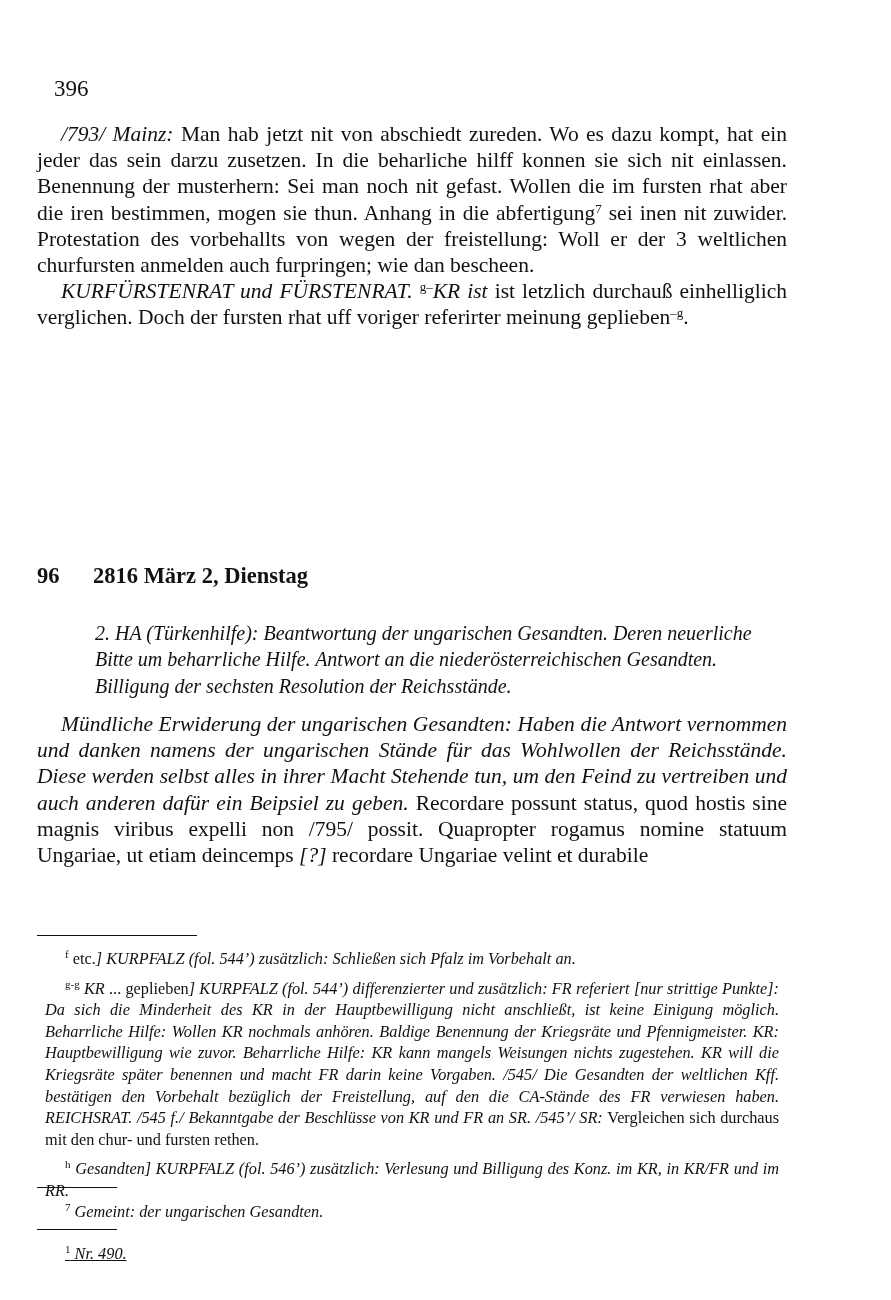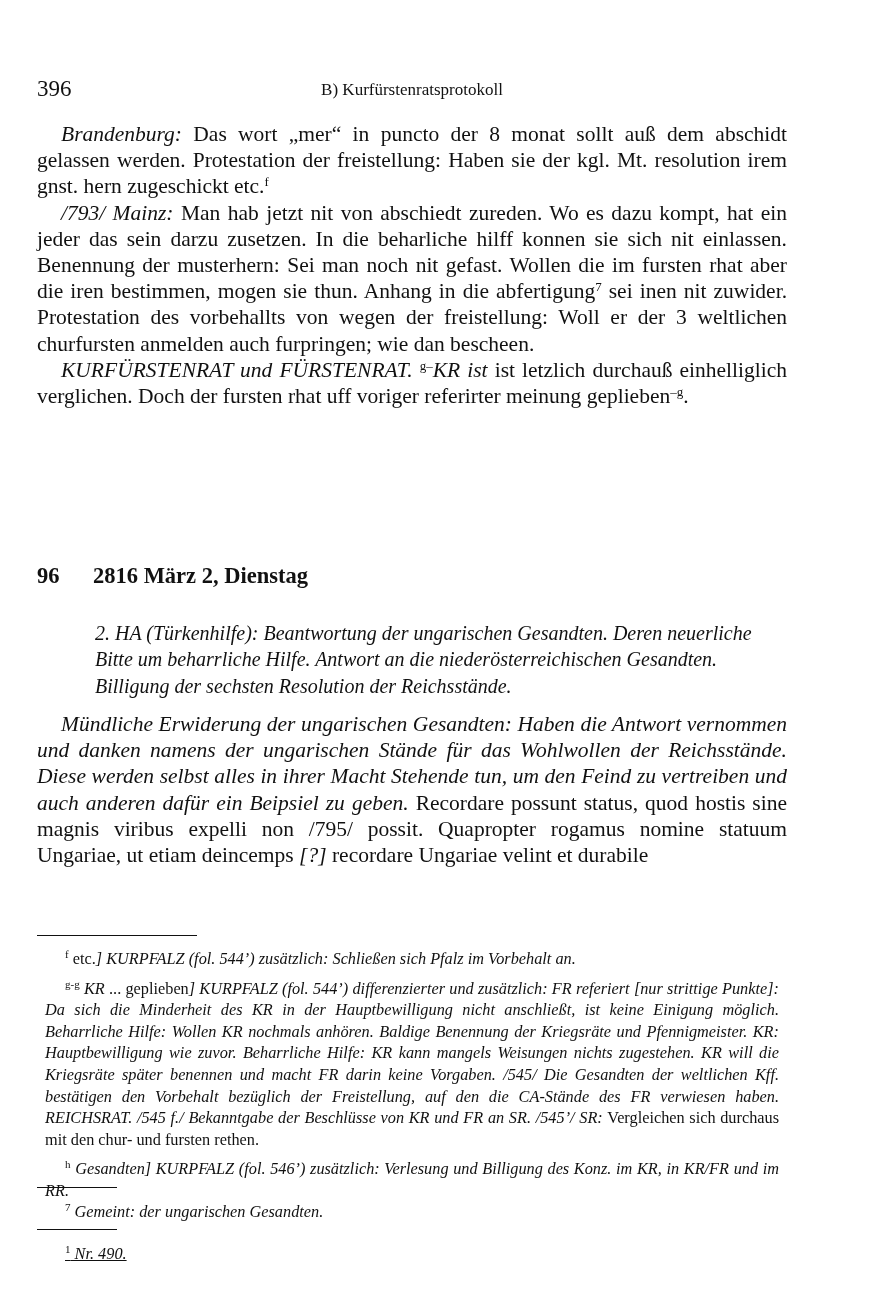--- a/index.html
+++ b/index.html
@@ -1,19 +1,19 @@
 <!DOCTYPE html>
 <html><head>
 <meta charset="utf-8">
 <style>
   html, body { margin: 0; padding: 0; background: #ffffff; }
   body { width: 891px; height: 1300px; position: relative; overflow: hidden;
          font-family: "Liberation Serif", "DejaVu Serif", serif; color: #111; }
   .page { position: absolute; left: 37px; top: 0; width: 750px; }
-  .running-head { position: absolute; top: 76px; left: 0; width: 750px; height: 30px; }
+  .running-head { position: absolute; top: 76px; left: 17px; width: 750px; height: 30px; }
   .page-number { position: absolute; left: 0; top: 0; font-size: 23px; }
   .running-title { position: absolute; left: 0; width: 750px; top: 4px; text-align: center; font-size: 17px; }
   .body-text { position: absolute; top: 121px; left: 0; width: 750px; font-size: 21.5px; line-height: 26.2px; text-align: justify; }
   .body-text p { margin: 0; text-indent: 24px; }
   .it { font-style: italic; }
   sup { font-size: 13px; line-height: 0; vertical-align: 0.55em; }
   .doc-heading { position: absolute; top: 563px; left: 0; font-size: 22.5px; font-weight: bold; }
   .doc-heading .num { display: inline-block; width: 56px; }
   .summary { position: absolute; top: 620px; left: 58px; width: 666px; font-size: 20px; line-height: 26.3px; font-style: italic; }
   .summary p { margin: 0; }
@@ -26,25 +26,23 @@
   .footnotes sup { font-size: 11px; }
   .rom { font-style: normal; }
 </style>
 </head>
 <body>
 
 <div class="page">
 
   <div class="running-head">
     <span class="page-number">396</span>
-    <span class="running-title">B) Kurfürstenratsprotokoll</span>
   </div>
 
   <div class="body-text">
-    <p><span class="it">Brandenburg:</span><span> Das wort „mer“ in puncto der 8 monat sollt auß dem abschidt gelassen werden. Protestation der freistellung: Haben sie der kgl. Mt. resolution irem gnst. hern zugeschickt etc.</span><sup>f</sup></p>
     <p><span class="it">/793/</span><span class="it"> Mainz:</span><span> Man hab jetzt nit von abschiedt zureden. Wo es dazu kompt, hat ein jeder das sein darzu zusetzen. In die beharliche hilff konnen sie sich nit einlassen. Benennung der musterhern: Sei man noch nit gefast. Wollen die im fursten rhat aber die iren bestimmen, mogen sie thun. Anhang in die abfertigung</span><sup>7</sup><span> sei inen nit zuwider. Protestation des vorbehallts von wegen der freistellung: Woll er der 3 weltlichen churfursten anmelden auch furpringen; wie dan bescheen.</span></p>
     <p><span class="it">KURFÜRSTENRAT und FÜRSTENRAT.</span> <sup>g–</sup><span class="it">KR ist</span><span> ist letzlich durchauß einhelliglich verglichen. Doch der fursten rhat uff voriger referirter meinung geplieben</span><sup>–g</sup><span>.</span></p>
   </div>
 
   <div class="doc-heading">
     <span class="num">96</span><span>2816 März 2, Dienstag</span>
   </div>
 
   <div class="summary">
     <p>2. HA (Türkenhilfe): Beantwortung der ungarischen Gesandten. Deren neuerliche Bitte um beharrliche Hilfe. Antwort an die niederösterreichischen Gesandten. Billigung der sechsten Resolution der Reichsstände.</p>

